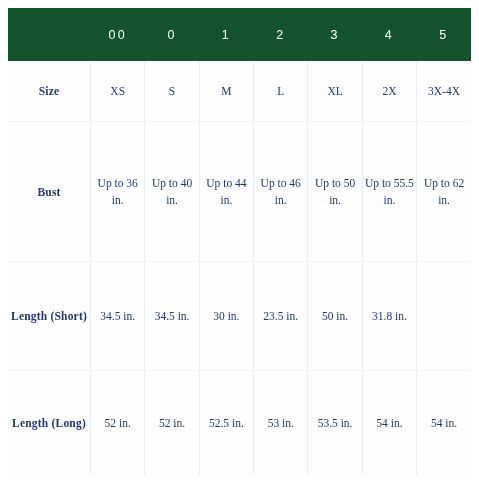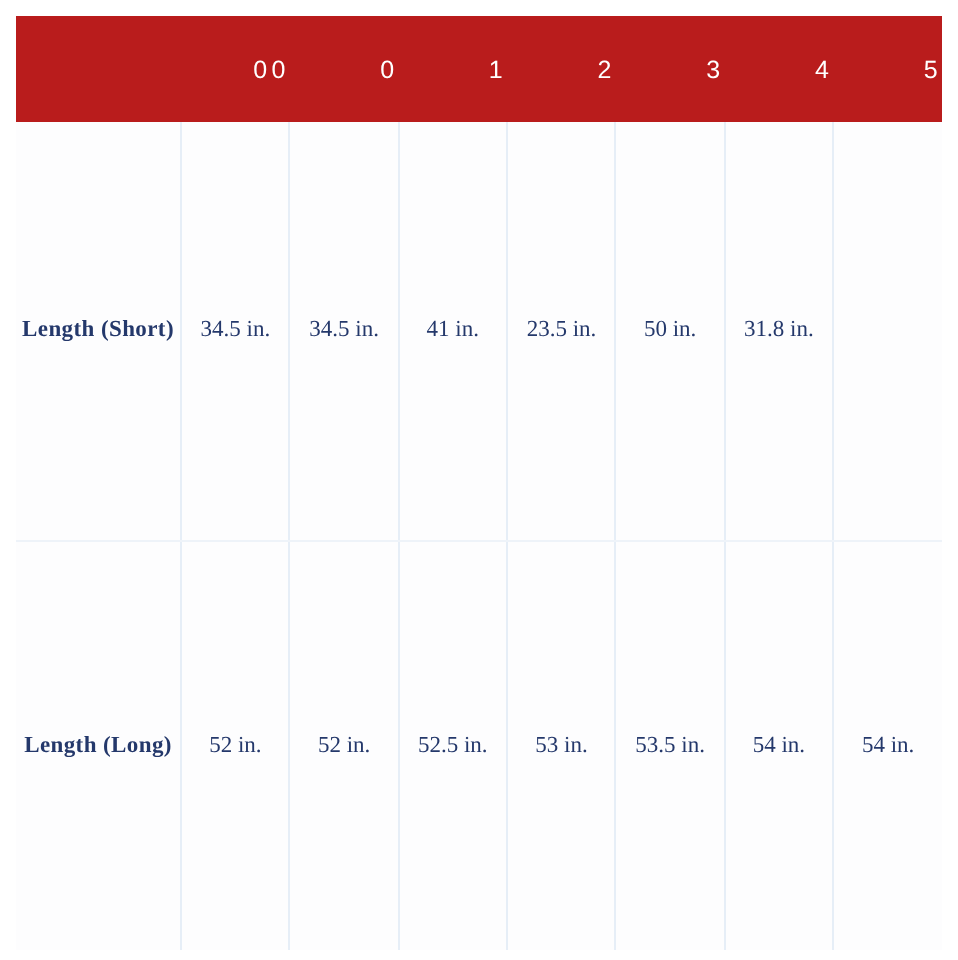--- a/index.html
+++ b/index.html
@@ -28,30 +28,30 @@
     border-collapse: collapse;
     table-layout: fixed;
     background: #fdfdfe;
   }
 
   
   thead tr.head-row {
     background: #a9c8e6;
   }
   thead th {
-    background: #b91c1c;
+    background: #14532d;
     border: none;
     height: 53px;
     padding: 0;
     color: #ffffff;
     font-family: "Liberation Sans", sans-serif;
     font-size: 12.5px;
     font-weight: 400;
     letter-spacing: 2.2px;
-    text-align: right;
+    text-align: center;
     vertical-align: middle;
   }
   thead th.head-corner {
     color: transparent;
   }
 
   
   tbody td {
     border: 1px solid #e6eef7;
     border-top-color: #eef3f9;
@@ -119,29 +119,49 @@
         <th>1</th>
         <th>2</th>
         <th>3</th>
         <th>4</th>
         <th>5</th>
       </tr>
     </thead>
 
     <tbody>
 
+      <tr class="r-size">
+        <td class="row-label">Size</td>
+        <td>XS</td>
+        <td>S</td>
+        <td>M</td>
+        <td>L</td>
+        <td>XL</td>
+        <td>2X</td>
+        <td>3X-4X</td>
+      </tr>
 
+      <tr class="r-bust">
+        <td class="row-label">Bust</td>
+        <td>Up to 36 in.</td>
+        <td>Up to 40 in.</td>
+        <td>Up to 44 in.</td>
+        <td>Up to 46 in.</td>
+        <td>Up to 50 in.</td>
+        <td>Up to 55.5 in.</td>
+        <td>Up to 62 in.</td>
+      </tr>
 
 
 
       <tr class="r-short">
         <td class="row-label">Length (Short)</td>
         <td>34.5 in.</td>
         <td>34.5 in.</td>
-        <td>41 in.</td>
+        <td>30 in.</td>
         <td>23.5 in.</td>
         <td>50 in.</td>
         <td>31.8 in.</td>
         <td></td>
       </tr>
 
       <tr class="r-long">
         <td class="row-label">Length (Long)</td>
         <td>52 in.</td>
         <td>52 in.</td>

